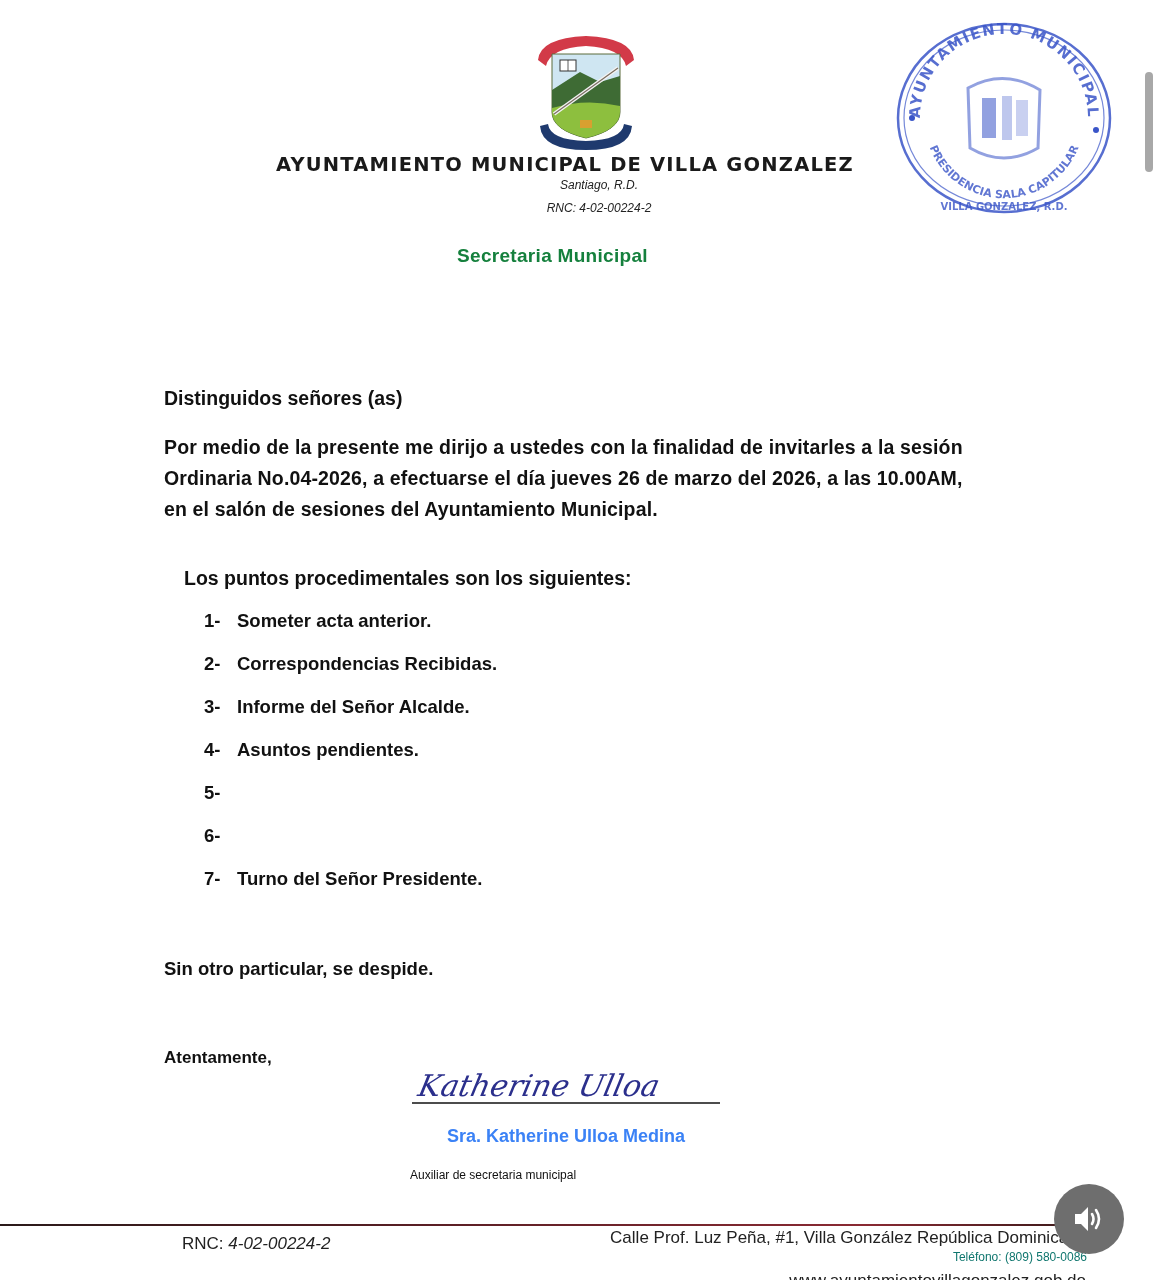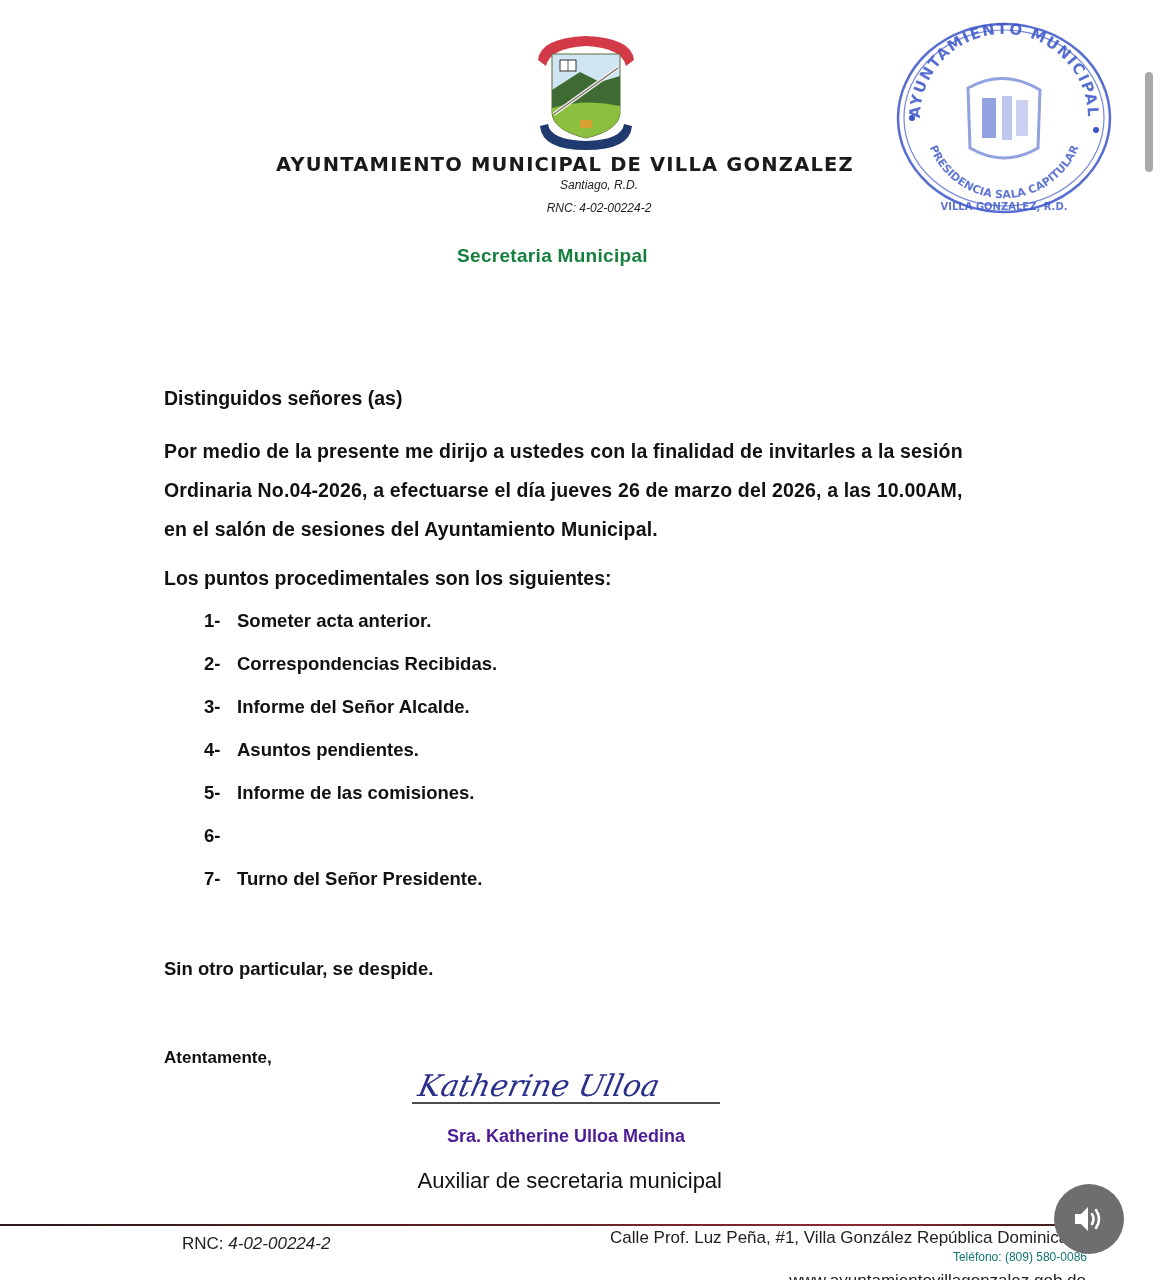--- a/index.html
+++ b/index.html
@@ -32,39 +32,39 @@
   .scrollbar {
     position: absolute; left: 1145px; top: 72px; width: 8px; height: 100px;
     background: #a8a8a8; border-radius: 4px;
   }
 
   
   .salutation, .para, .intro, .closing, .regards {
     position: absolute; left: 164px; font-weight: bold; font-size: 19.5px; color: #111;
   }
   .salutation { top: 387px; }
-  .para { top: 432px; width: 810px; line-height: 39px; letter-spacing: 0.15px; }
-  .intro { top: 567px; }
+  .para { top: 432px; width: 810px; line-height: 31px; letter-spacing: 0.15px; }
+  .intro { top: 567px; margin-left: 20px; }
   .agenda { position: absolute; left: 204px; top: 610px; margin: 0; padding: 0; list-style: none; }
   .agenda li {
     height: 43px; font-weight: bold; font-size: 18.5px; color: #111; display: flex;
   }
   .agenda .num { width: 33px; }
   .closing { top: 958px; font-size: 18.5px; }
   .regards { top: 1048px; font-size: 17px; }
 
   
   .signature { position: absolute; left: 410px; top: 1062px; width: 312px; height: 46px; }
   .signer-name {
     position: absolute; left: 410px; width: 312px; top: 1126px; text-align: center;
-    font-weight: bold; font-size: 18px; color: #4c1d95;
+    font-weight: bold; font-size: 18px; color: #3b82f6;
   }
   .signer-role {
-    position: absolute; left: 410px; width: 312px; top: 1168px; text-align: right;
-    font-size: 22px; color: #111;
+    position: absolute; left: 410px; width: 312px; top: 1168px; text-align: left;
+    font-size: 12px; color: #111;
   }
 
   
   .footer-rule {
     position: absolute; left: 0; top: 1224px; width: 1080px; height: 2px;
     background: linear-gradient(to right, #2a1a1a, #5a1f25 40%, #8a2a33 80%, #3a1a1a);
   }
   .footer-rnc {
     position: absolute; left: 182px; top: 1234px; font-size: 17px; color: #222; font-style: italic;
   }
@@ -150,21 +150,20 @@
     <li>
         <span class="num">3-</span>
         <span>Informe del Señor Alcalde.</span>
       </li>
     <li>
         <span class="num">4-</span>
         <span>Asuntos pendientes.</span>
       </li>
     <li>
         <span class="num">5-</span>
-        <span>Informe de las comisiones.</span>
       </li>
     <li>
         <span class="num">6-</span>
       </li>
     <li>
         <span class="num">7-</span>
         <span>Turno del Señor Presidente.</span>
       </li>
   </ul>
 

